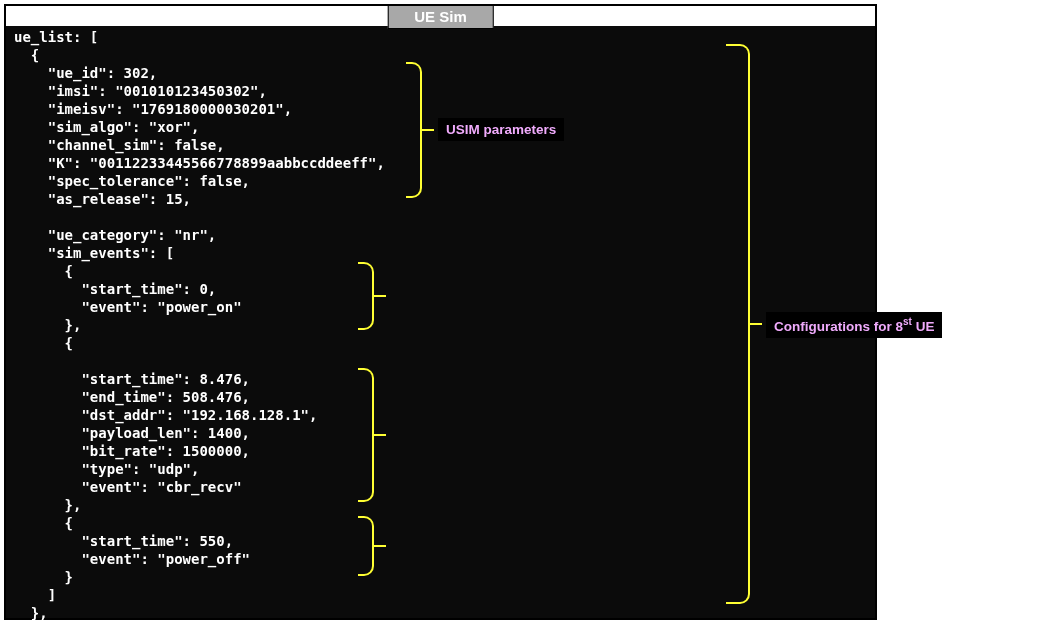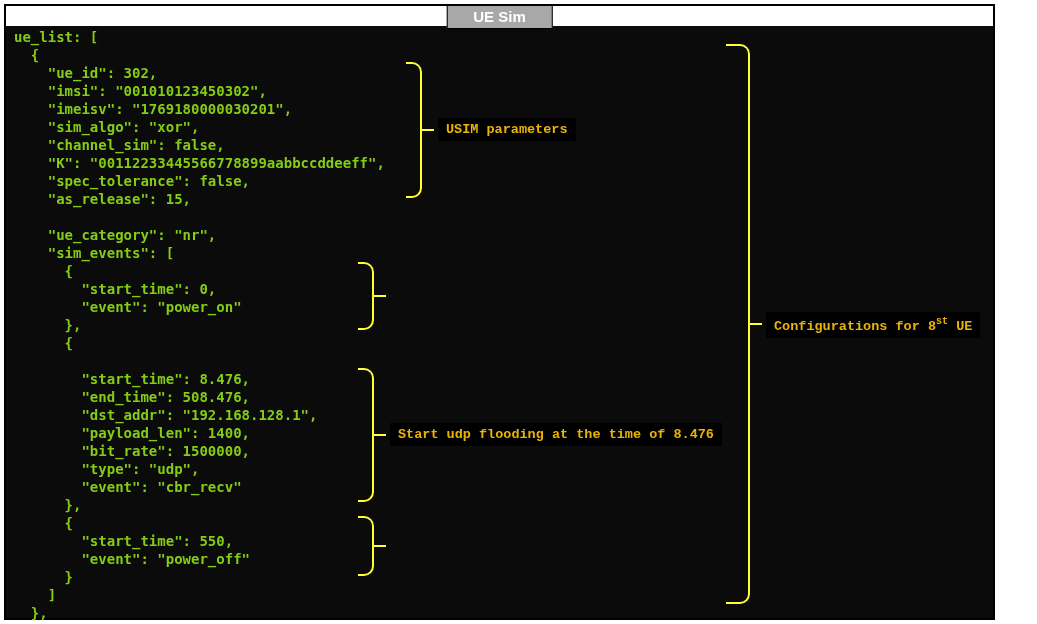--- a/index.html
+++ b/index.html
@@ -5,21 +5,21 @@
   * { margin: 0; padding: 0; box-sizing: border-box; }
   body {
     font-family: "Consolas", "Menlo", "Monaco", monospace;
     background: #ffffff;
     width: 1037px;
     height: 624px;
     overflow: hidden;
   }
   .frame {
     margin: 4px;
-    width: 991px;
+    width: 873px;
     height: 616px;
     border: 2px solid #000;
     background: #0b0b0b;
     position: relative;
   }
   .titlebar {
     position: absolute;
     top: -2px;
     left: -2px;
     right: -2px;
@@ -39,31 +39,31 @@
     font-family: Arial, sans-serif;
     font-size: 15px;
     font-weight: 600;
     border: 1px solid #000;
     border-top: none;
   }
   .code {
     position: absolute;
     top: 22px;
     left: 8px;
-    color: #84cc16;
+    color: #ffffff;
     font-size: 14px;
     line-height: 18px;
     white-space: pre;
     font-weight: 600;
   }
   .annot {
     position: absolute;
     background: #000000;
-    color: #eab308;
-    font-family: Liberation Mono, monospace;
+    color: #f0abfc;
+    font-family: Liberation Sans, sans-serif;
     font-size: 13.5px;
     font-weight: 600;
     padding: 4px 8px;
     white-space: nowrap;
   }
   .annot.multi {
     line-height: 17px;
     white-space: normal;
     width: 240px;
   }
@@ -125,21 +125,20 @@
 
   <div class="bracket br-right" style="left:400px; top:56px; width:16px; height:136px;"></div>
   <div class="tick" style="left:416px; top:123px;"></div>
   <div class="annot" style="left:432px; top:112px;">USIM parameters</div>
 
   <div class="bracket br-right" style="left:352px; top:256px; width:16px; height:68px;"></div>
   <div class="tick" style="left:368px; top:289px;"></div>
 
   <div class="bracket br-right" style="left:352px; top:362px; width:16px; height:134px;"></div>
   <div class="tick" style="left:368px; top:428px;"></div>
-  <div class="annot" style="left:384px; top:417px;">Start udp flooding at the time of 8.476</div>
 
   <div class="bracket br-right" style="left:352px; top:510px; width:16px; height:60px;"></div>
   <div class="tick" style="left:368px; top:539px;"></div>
 
   <div class="bracket br-right" style="left:720px; top:38px; width:24px; height:560px;"></div>
   <div class="tick" style="left:744px; top:317px;"></div>
   <div class="annot" style="left:760px; top:306px;">
     <span>Configurations for 8</span><span class="sup">st</span><span> UE</span>
   </div>
 

